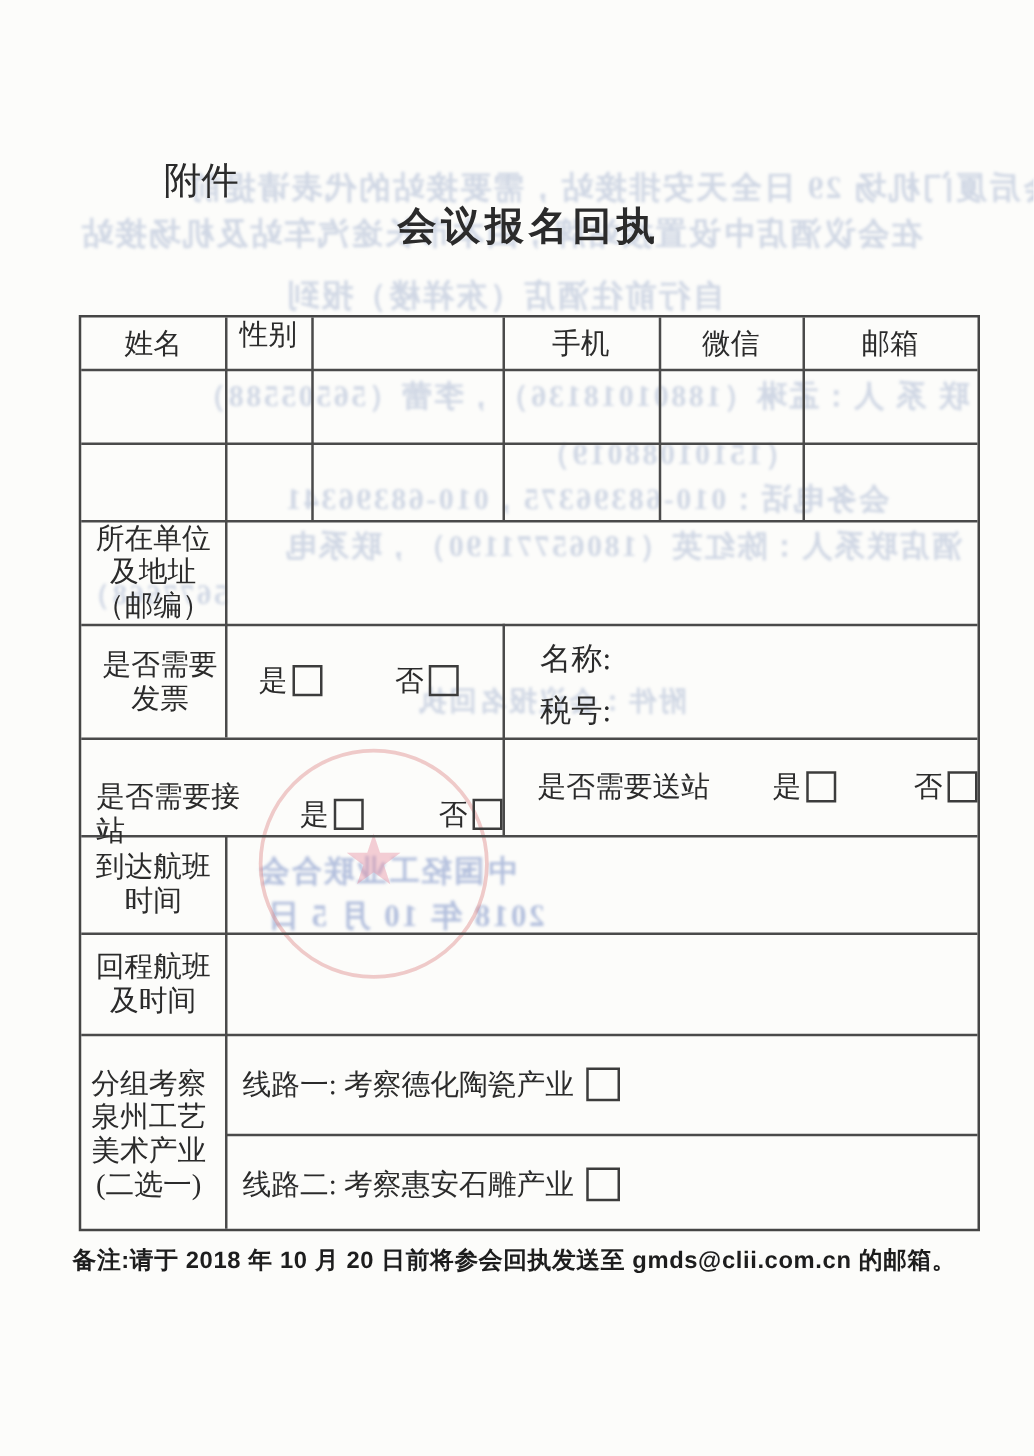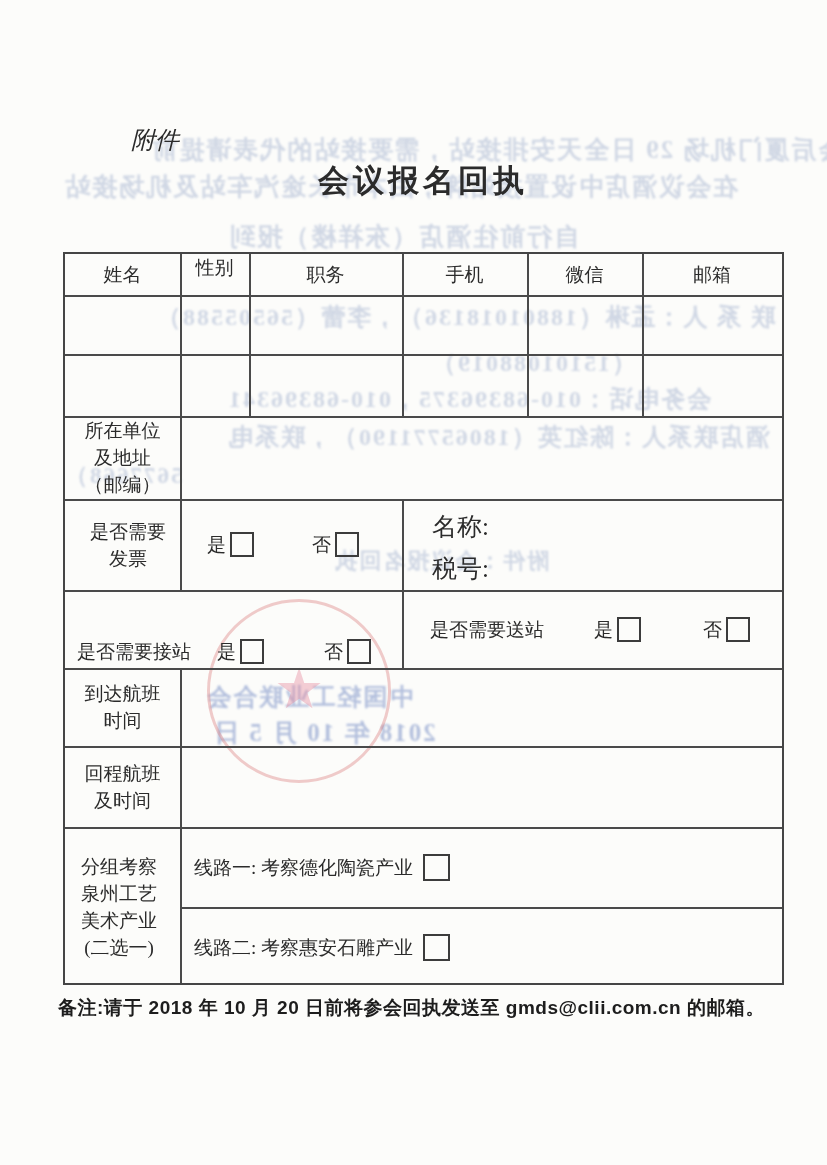--- a/index.html
+++ b/index.html
@@ -20,35 +20,35 @@
   .seal{
     position:absolute; left:207px; top:599px; width:178px; height:178px;
     border:3px solid rgba(217,120,120,.38); border-radius:50%;
     z-index:2; filter:blur(.4px);
   }
   .seal .star{
     position:absolute; left:50%; top:50%; transform:translate(-50%,-54%);
     font-size:56px; color:rgba(230,140,160,.42); font-family:"DejaVu Sans",sans-serif;
   }
   
-  .attachment{ position:absolute; left:131px; top:124px; font-size:24px; z-index:3;font-style:italic; }
+  .attachment{ position:absolute; left:131px; top:124px; font-size:30px; z-index:3; }
   .doc-title{
     position:absolute; left:318px; top:160px; font-size:31px; font-weight:bold;
     letter-spacing:4px; z-index:3;
   }
   
   .form-table{
     position:absolute; left:63px; top:252px; width:721px; height:733px;
     border:2px solid #454545; box-sizing:border-box; z-index:3; background:transparent;
   }
   .hline{ position:absolute; height:2px; background:#4a4a4a; }
   .vline{ position:absolute; width:2px;  background:#4a4a4a; }
   .cell{
     position:absolute; display:flex; align-items:center; box-sizing:border-box;
-    font-size:19px; line-height:27px;
+    font-size:23px; line-height:27px;
   }
   .cell.center{ flex-direction:column; justify-content:center; text-align:center; }
   .choice{ display:inline-flex; align-items:center; }
   .checkbox{
     display:inline-block; width:20px; height:21px; border:2px solid #3c3c3c;
     margin-left:4px; background:transparent;
   }
   .name-tax span{ position:absolute; left:30px; font-size:25px; }
   
   .note{
@@ -99,23 +99,20 @@
     <div class="vline" style="left:337px; top:0;     height:162px;"></div>
     <div class="vline" style="left:337px; top:245px; height:169px;"></div>
     <div class="vline" style="left:462px; top:0;     height:162px;"></div>
     <div class="vline" style="left:577px; top:0;     height:162px;"></div>
 
     <div class="cell center" style="left:0;    top:0; width:115px; height:41px;">
         <span>姓名</span>
       </div>
     <div class="cell center" style="left:115px;top:0; width:69px;  height:27px;">
         <span>性别</span>
-      </div>
-    <div class="cell center" style="left:184px;top:0; width:153px; height:41px;">
-        <span>职务</span>
       </div>
     <div class="cell center" style="left:337px;top:0; width:125px; height:41px;justify-content:center;">
         <span>手机</span>
       </div>
     <div class="cell center" style="left:462px;top:0; width:115px; height:41px;">
         <span>微信</span>
       </div>
     <div class="cell center" style="left:577px;top:0; width:140px; height:41px;">
         <span>邮箱</span>
       </div>

